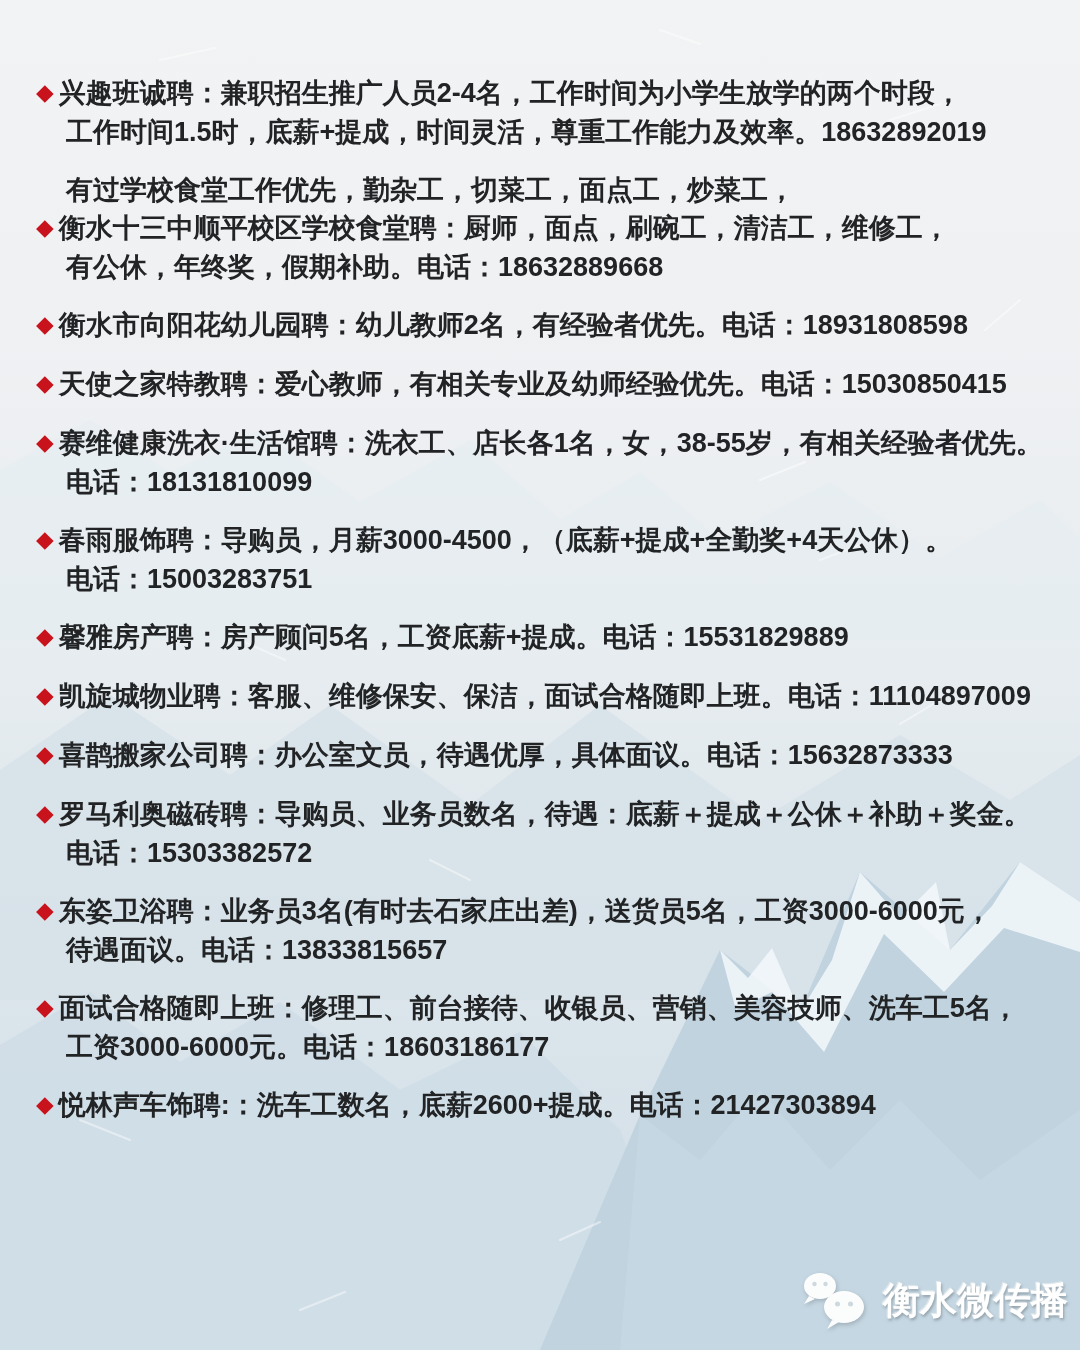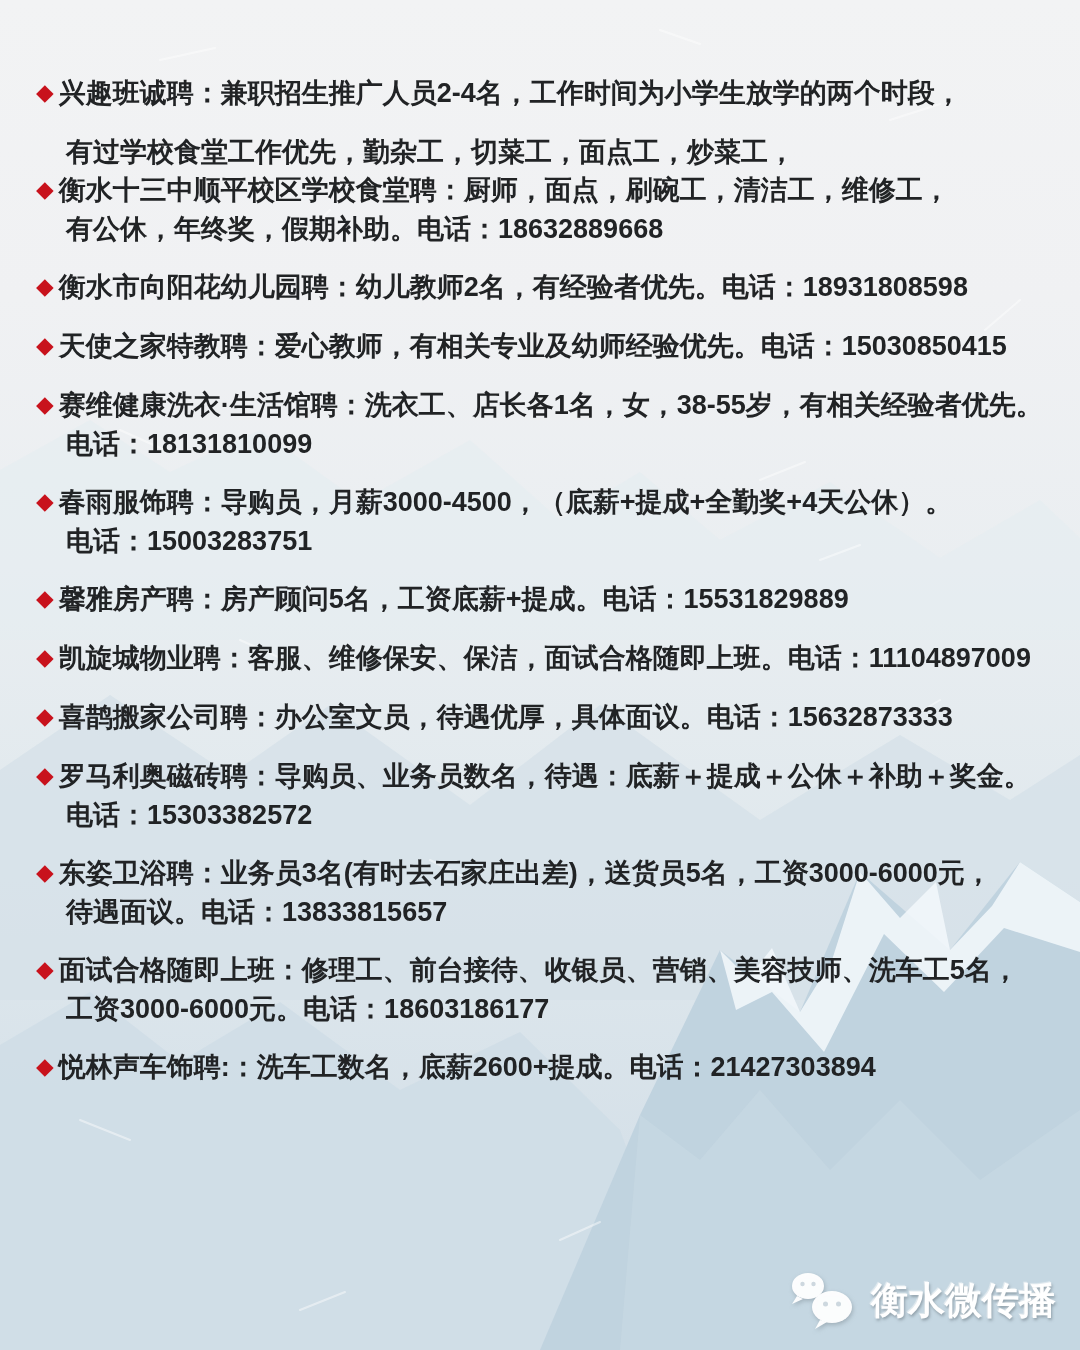--- a/index.html
+++ b/index.html
@@ -14,21 +14,21 @@
     color:#212325;font-weight:700;font-size:27px;line-height:38px;
   }
   .listing{margin-bottom:20px;}
   .line{white-space:nowrap;}
   .line.cont{padding-left:30px;}
   .bullet{
     color:#c8121c;font-size:23px;margin-right:5px;
     display:inline-block;transform:translateY(-2px);
   }
   .watermark{
-    position:absolute;z-index:3;right:24px;bottom:18px;
+    position:absolute;z-index:3;right:12px;bottom:18px;
     display:flex;align-items:center;gap:10px;
     color:#ffffff;font-weight:700;font-size:37px;
     text-shadow:1px 2px 3px rgba(125,140,150,0.75), -1px -1px 1px rgba(255,255,255,0.6);
   }
   .wm-icon{filter:drop-shadow(1px 2px 2px rgba(125,140,150,0.55));}
 </style>
 </head>
 <body>
 
 <svg class="bg-art" viewBox="0 0 1080 1350" xmlns="http://www.w3.org/2000/svg" aria-hidden="true">
@@ -59,20 +59,21 @@
     <line x1="560" y1="1240" x2="600" y2="1222"></line>
     <line x1="300" y1="1310" x2="345" y2="1292"></line>
     <line x1="820" y1="560" x2="860" y2="545"></line>
   </g>
 </svg>
 
 <div class="content">
 
   <div class="listing">
     <div class="line"><span class="bullet">◆</span><span>兴趣班诚聘：兼职招生推广人员2-4名，工作时间为小学生放学的两个时段，</span></div>
+    <div class="line cont">工作时间1.5时，底薪+提成，时间灵活，尊重工作能力及效率。18632892019</div>
   </div>
 
   <div class="listing">
     <div class="line cont">有过学校食堂工作优先，勤杂工，切菜工，面点工，炒菜工，</div>
     <div class="line"><span class="bullet">◆</span><span>衡水十三中顺平校区学校食堂聘：厨师，面点，刷碗工，清洁工，维修工，</span></div>
     <div class="line cont">有公休，年终奖，假期补助。电话：18632889668</div>
   </div>
 
   <div class="listing">
     <div class="line"><span class="bullet">◆</span><span>衡水市向阳花幼儿园聘：幼儿教师2名，有经验者优先。电话：18931808598</span></div>

